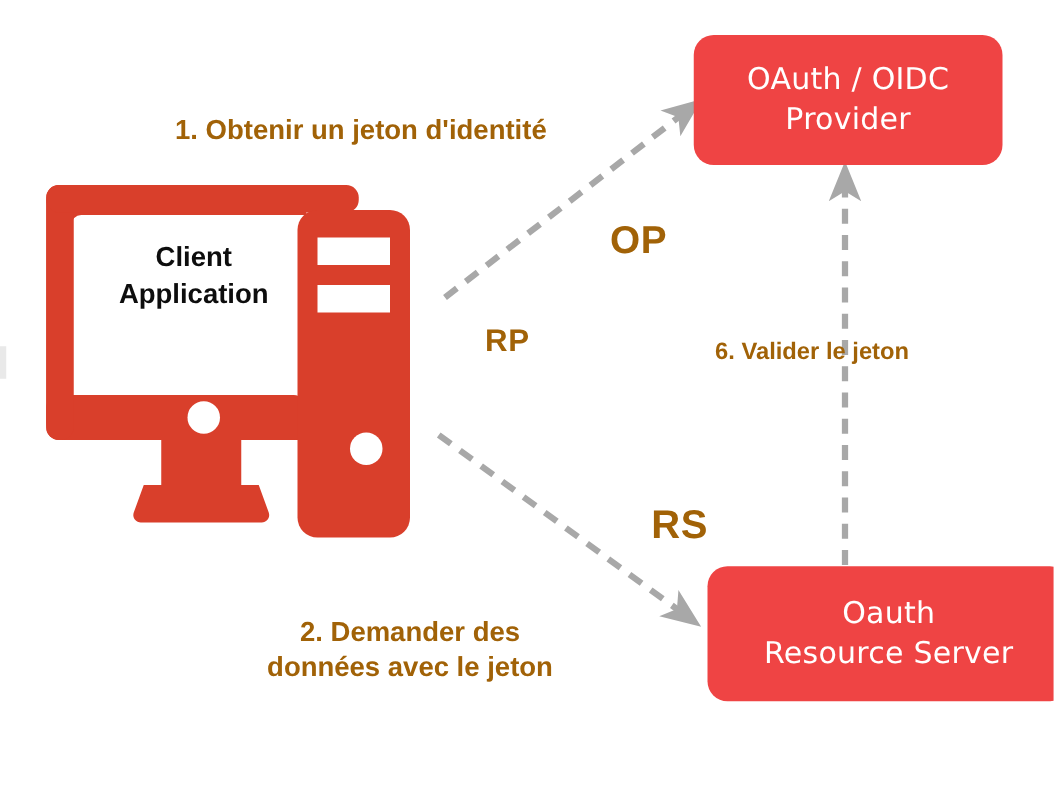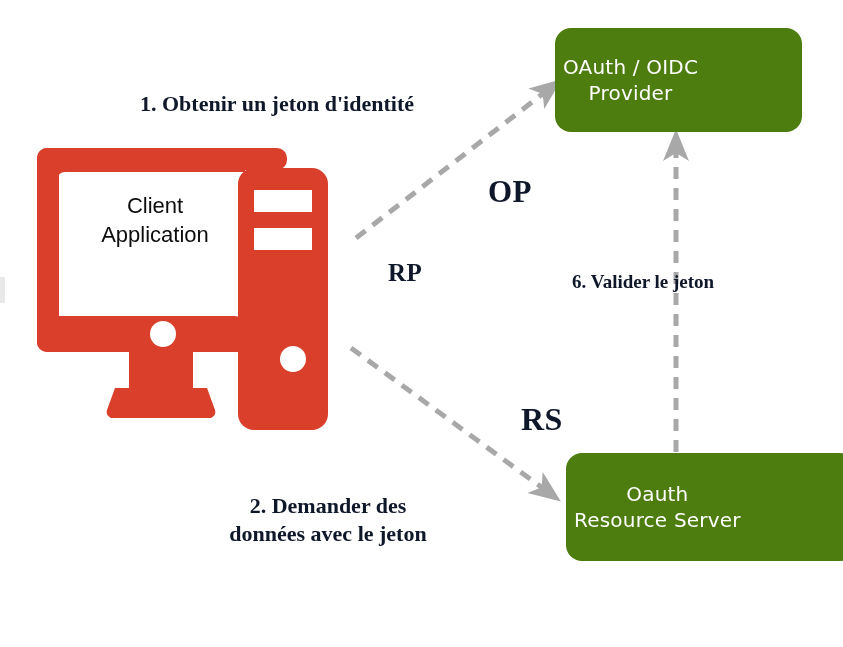--- a/index.html
+++ b/index.html
@@ -15,28 +15,29 @@
     position: relative;
     width: 843px;
     height: 647px;
     background: #ffffff;
     overflow: hidden;
   }
 
   
   .node-box {
     position: absolute;
-    background: #4d7c0f;
+    background: #ef4444;
     border-radius: 16px;
     display: flex;
     align-items: center;
+    justify-content: center;
     text-align: center;
     color: #ffffff;
     font-family: "DejaVu Sans", sans-serif;
-    font-size: 20px;
+    font-size: 24px;
     font-weight: 400;
     line-height: 1.32;
     letter-spacing: 0.2px;
   }
   #node-op {
     left: 555px;
     top: 28px;
     width: 247px;
     height: 104px;
   }
@@ -48,22 +49,22 @@
   }
   .node-label {
     display: block;
     padding: 0 8px;
     white-space: pre-line;
   }
 
   
   .ann {
     position: absolute;
-    color: #0f172a;
-    font-family: Liberation Serif, serif;
+    color: #a16207;
+    font-family: Liberation Sans, sans-serif;
     font-weight: bold;
     white-space: pre-line;
     line-height: 1.28;
   }
   #label-step1 {
     left: 140px;
     top: 90px;
     font-size: 22px;
   }
   #label-step2 {
@@ -107,21 +108,21 @@
     height: 300px;
   }
   #client-text {
     position: absolute;
     left: 60px;
     top: 192px;
     width: 190px;
     text-align: center;
     color: #0d0d0d;
     font-family: "Liberation Sans", sans-serif;
-    font-weight: normal;
+    font-weight: bold;
     font-size: 22px;
     line-height: 1.3;
     white-space: pre-line;
   }
 
   
   #arrows {
     position: absolute;
     left: 0;
     top: 0;

